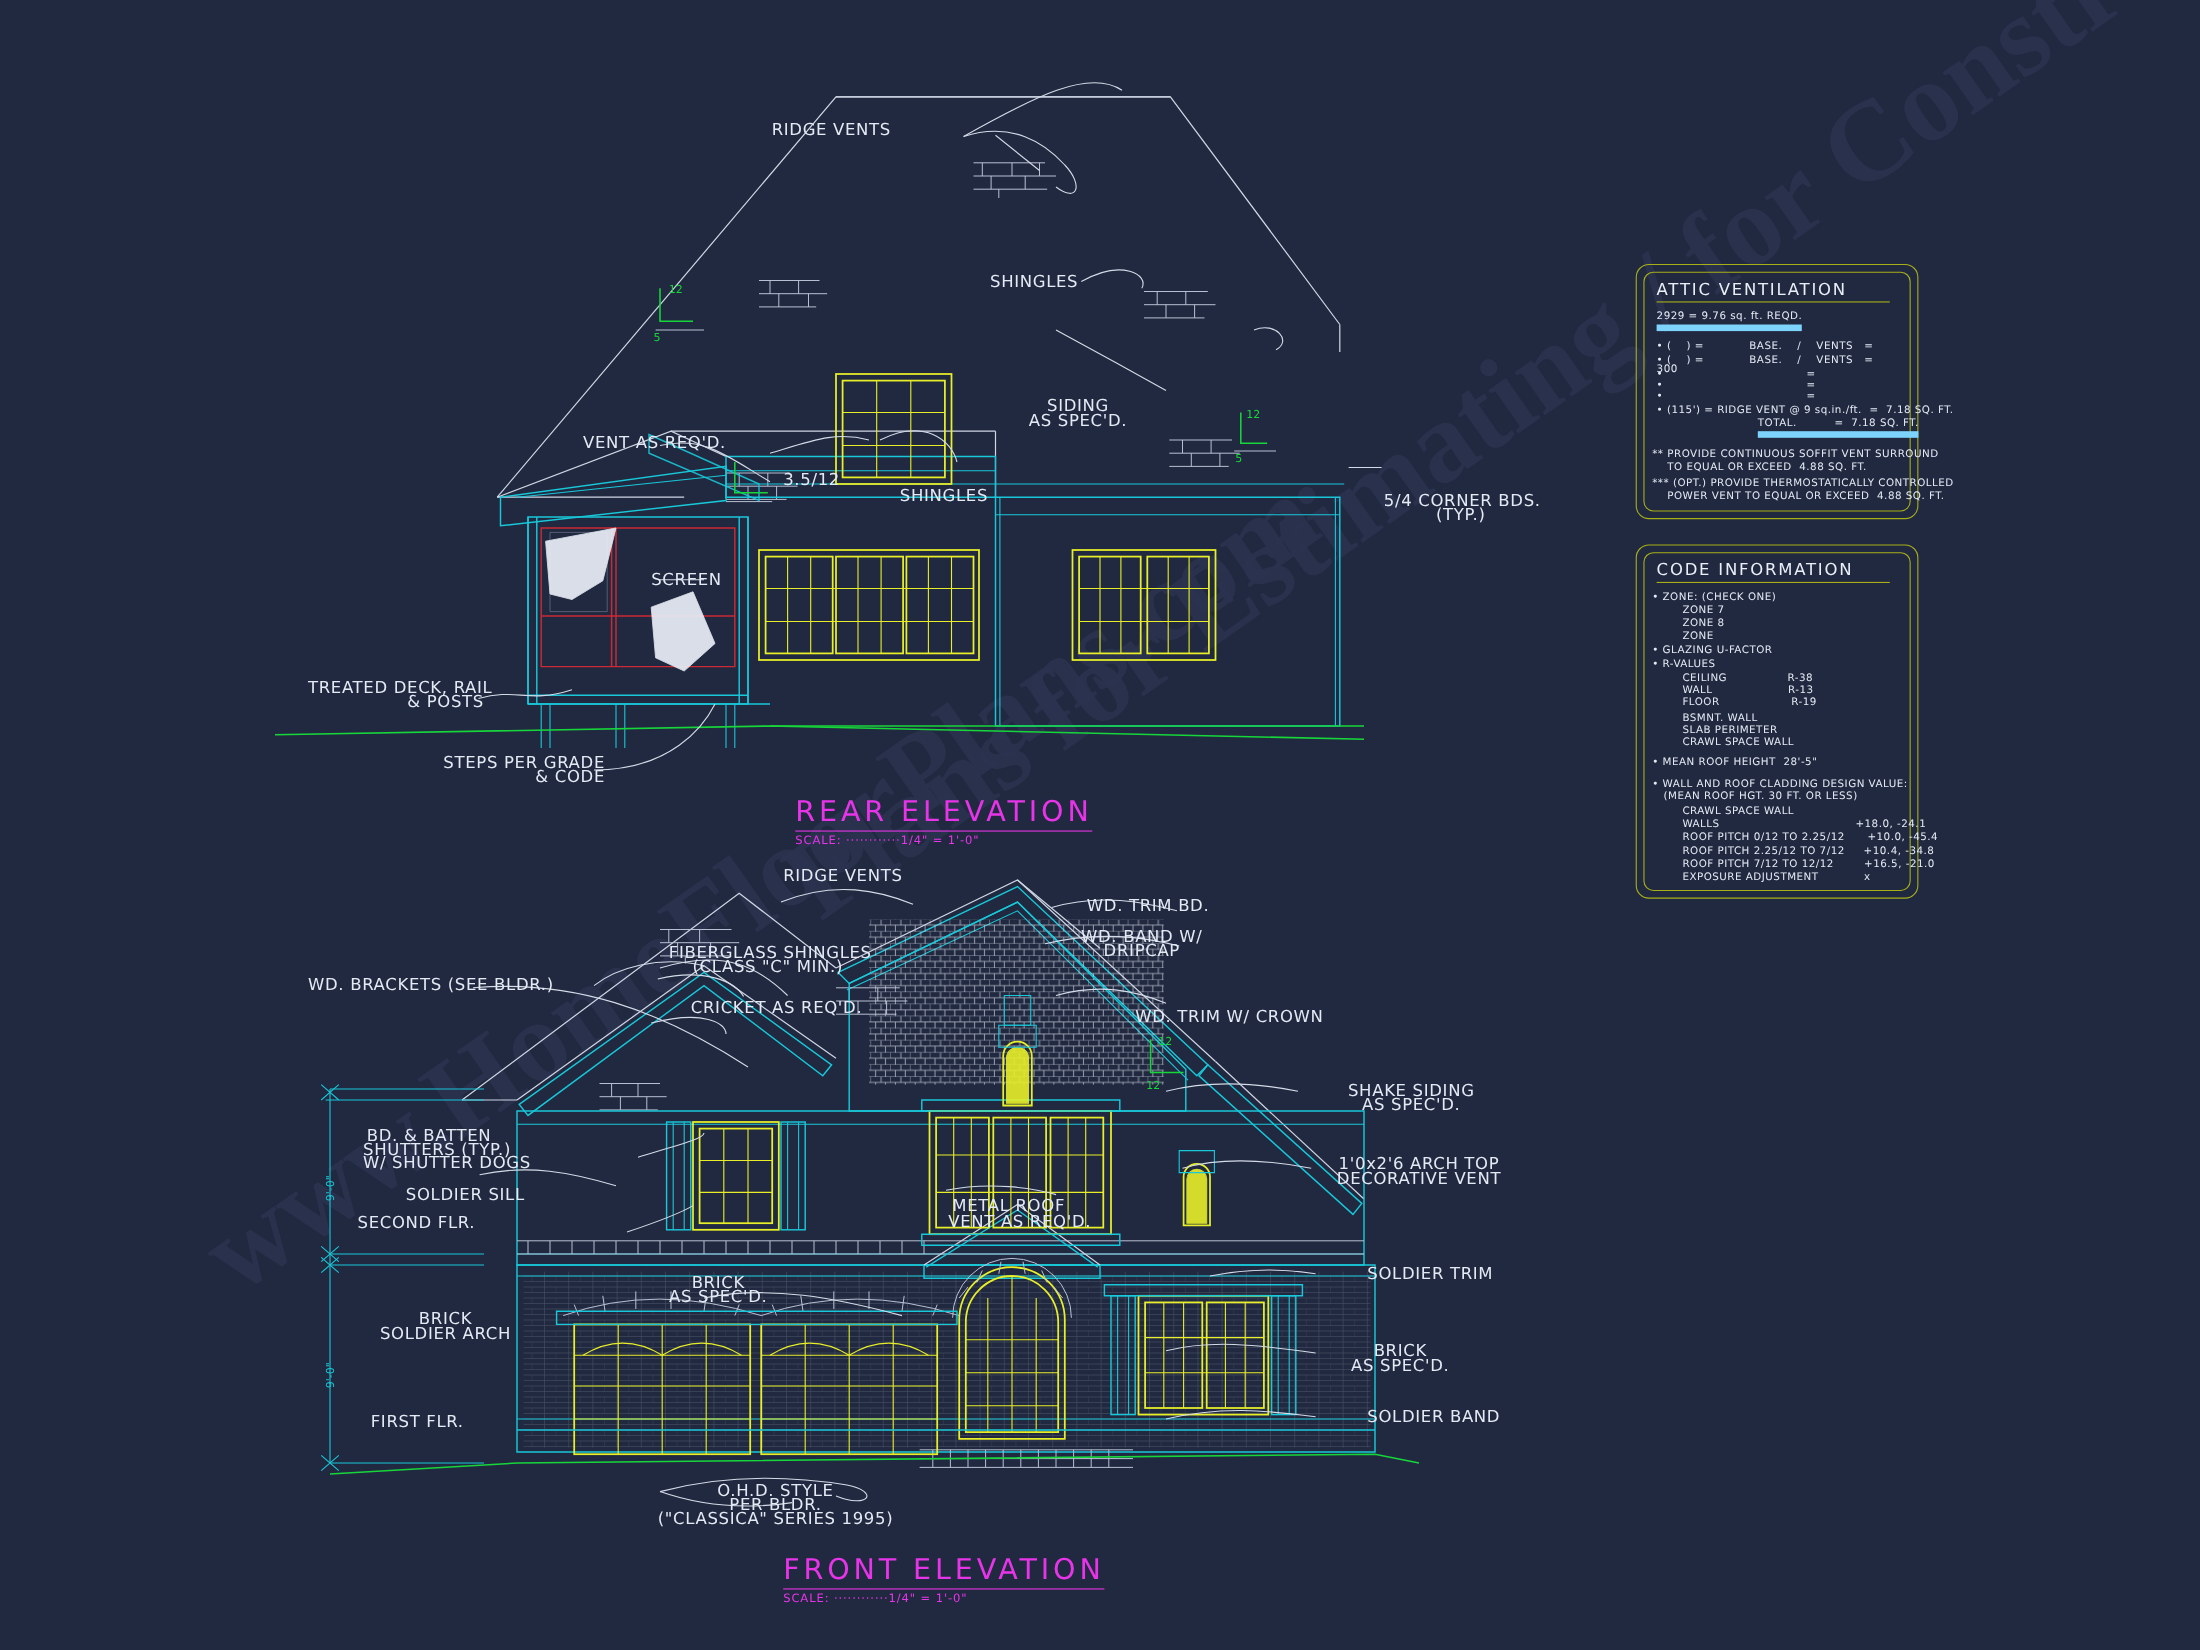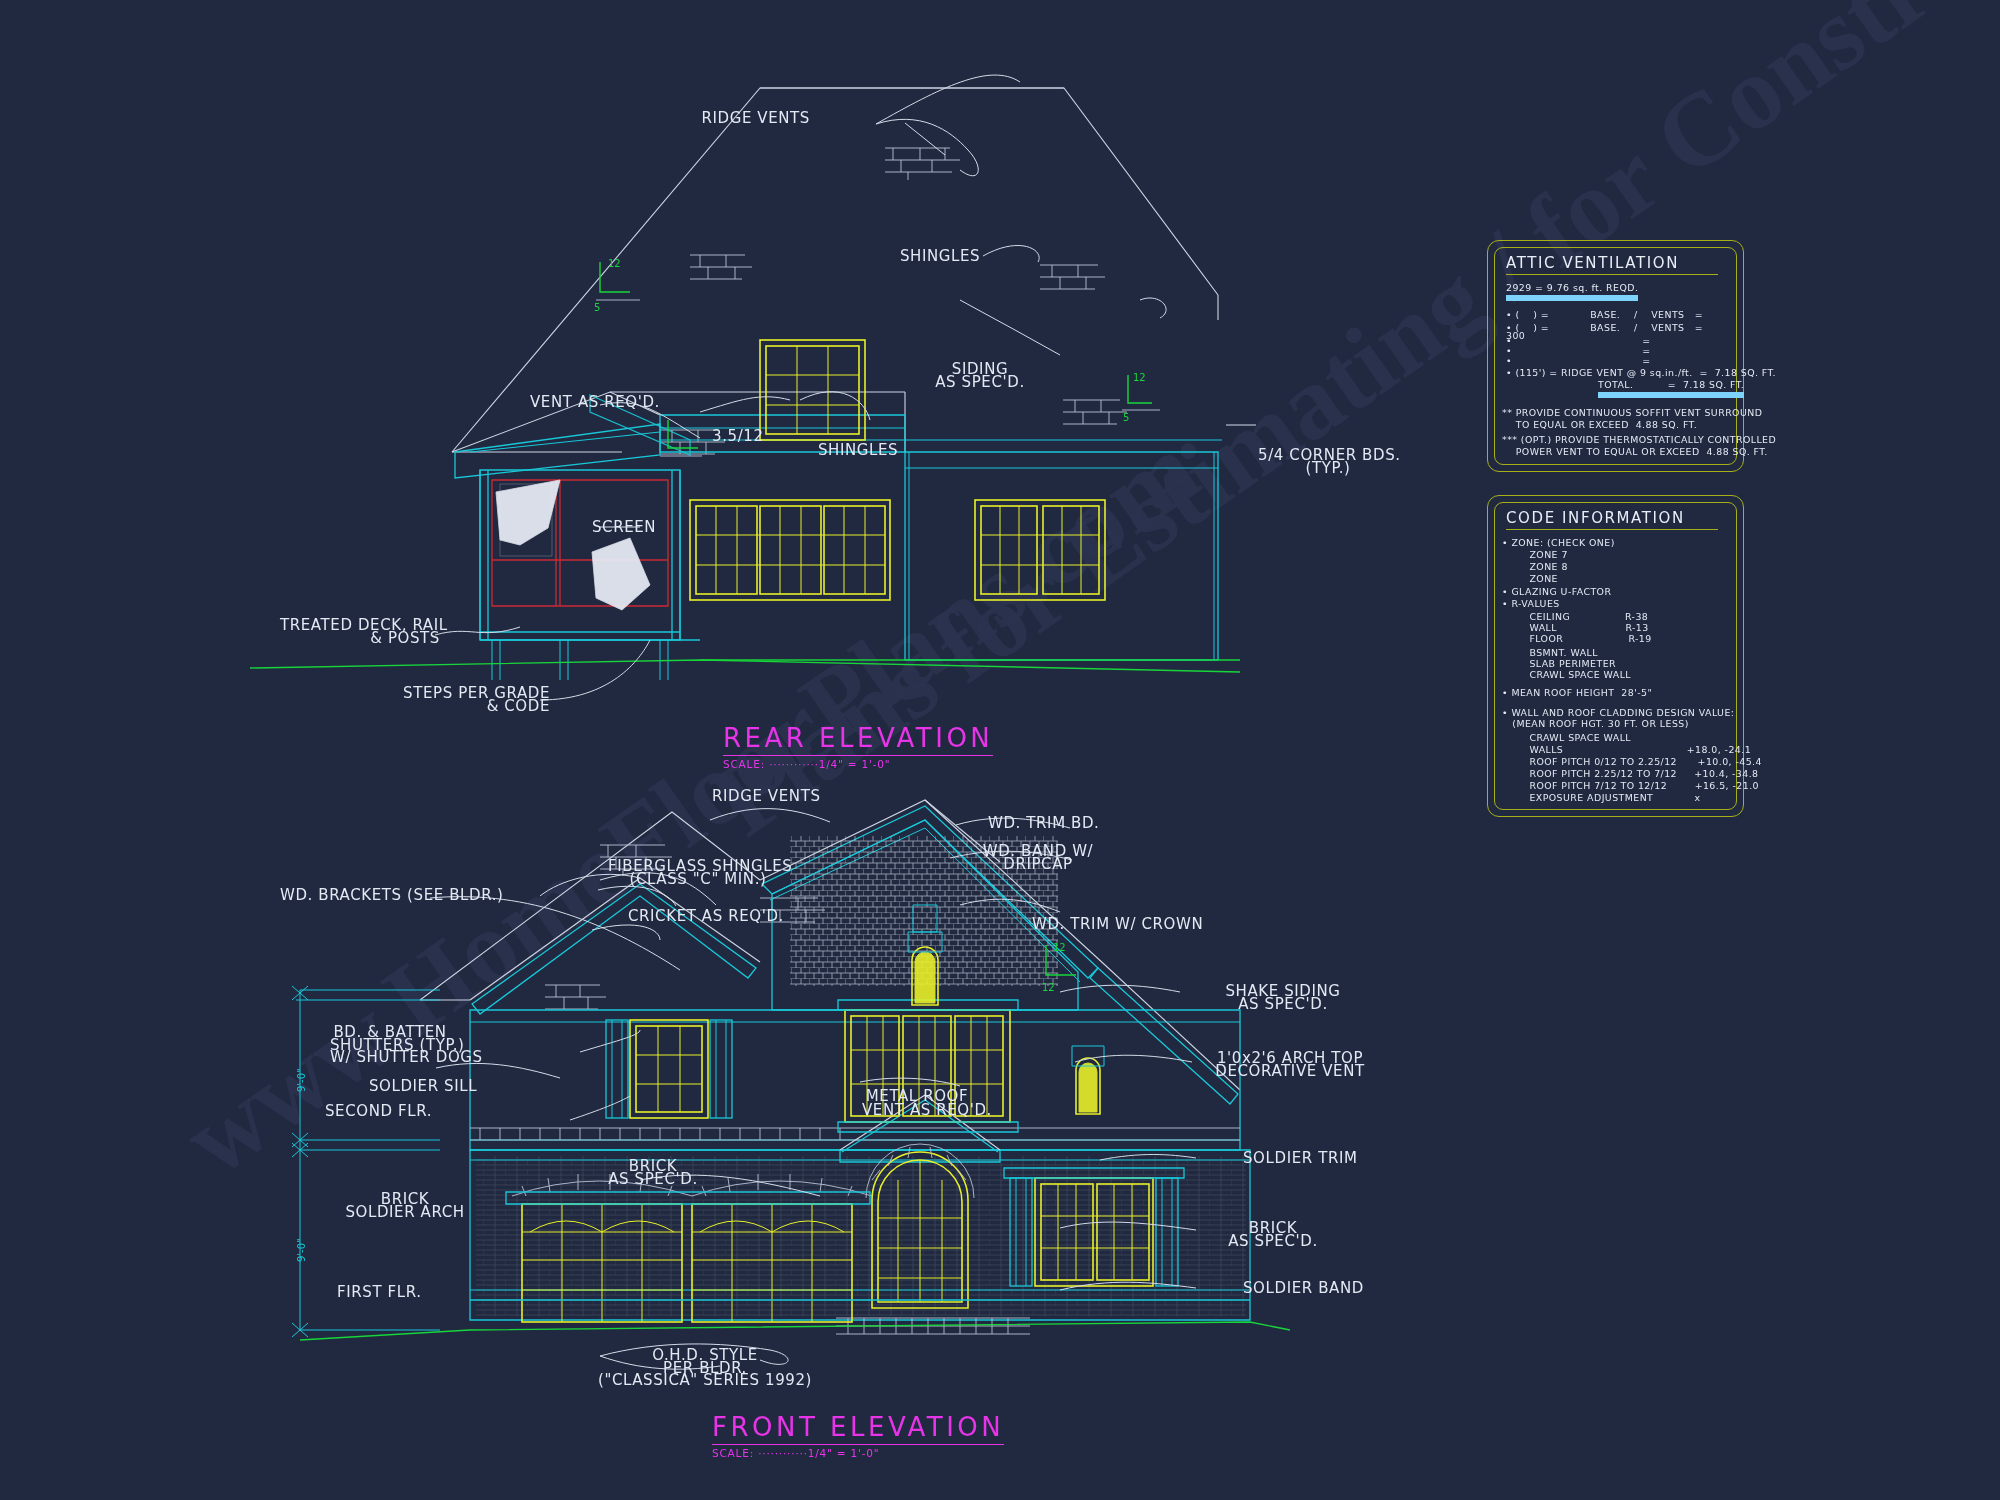--- a/index.html
+++ b/index.html
@@ -417,21 +417,21 @@
 W/ SHUTTER DOGS</div>
   <div class="t c" style="left:368px;top:1080px;width:110px;">SOLDIER SILL</div>
   <div class="t" style="left:325px;top:1105px;">SECOND FLR.</div>
   <div class="t c" style="left:345px;top:1193px;width:120px;">BRICK
 SOLDIER ARCH</div>
   <div class="t" style="left:337px;top:1286px;">FIRST FLR.</div>
   <div class="t c" style="left:598px;top:1160px;width:110px;">BRICK
 AS SPEC'D.</div>
   <div class="t c" style="left:580px;top:1349px;width:250px;">O.H.D. STYLE
 PER BLDR.
-("CLASSICA" SERIES 1992)</div>
+("CLASSICA" SERIES 1995)</div>
 
   <div class="t" style="left:988px;top:817px;">WD. TRIM BD.</div>
   <div class="t c" style="left:978px;top:845px;width:120px;">WD. BAND W/
 DRIPCAP</div>
   <div class="t" style="left:1032px;top:918px;">WD. TRIM W/ CROWN</div>
   <div class="t c" style="left:1218px;top:985px;width:130px;">SHAKE SIDING
 AS SPEC'D.</div>
   <div class="t c" style="left:1210px;top:1052px;width:160px;">1'0x2'6 ARCH TOP
 DECORATIVE VENT</div>
   <div class="t c" style="left:862px;top:1090px;width:110px;">METAL ROOF</div>

